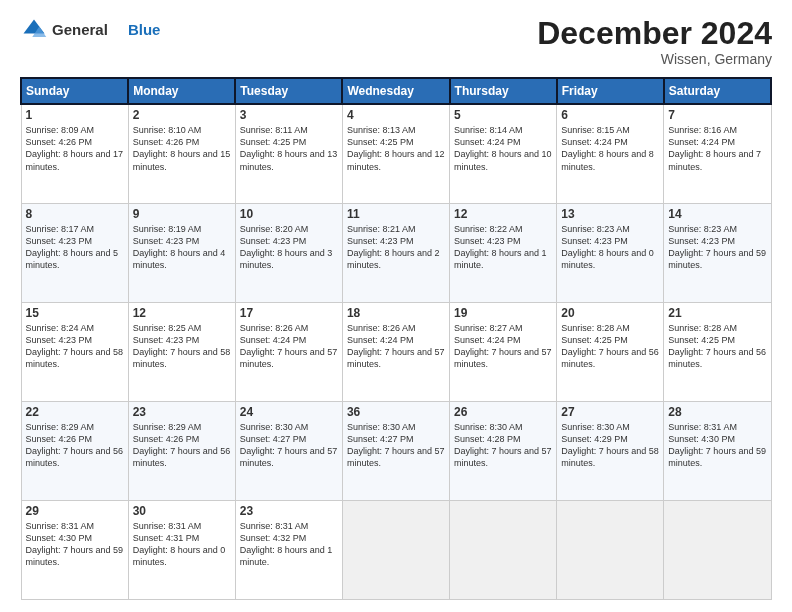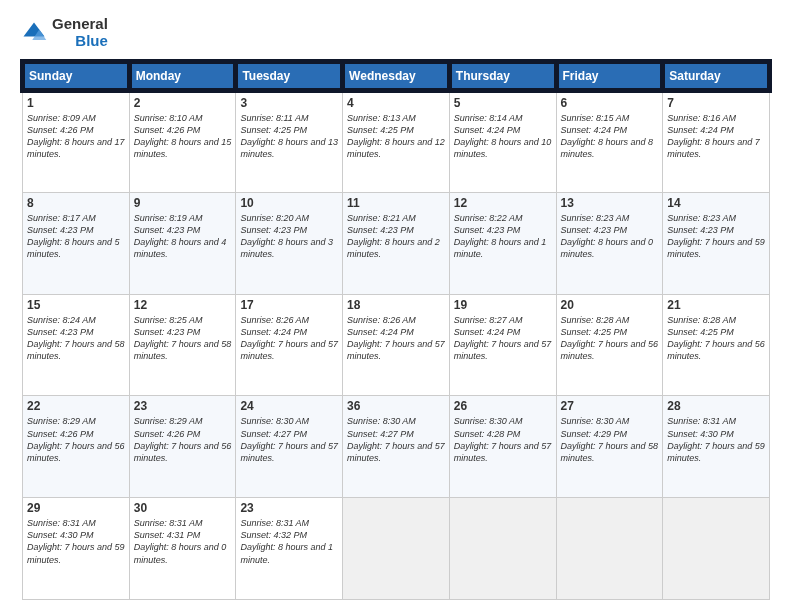--- a/index.html
+++ b/index.html
@@ -22,22 +22,23 @@
       justify-content: space-between;
       align-items: flex-start;
       margin-bottom: 10px;
     }
     .logo {
       display: flex;
       align-items: center;
     }
     .logo-text {
       display: flex;
-      flex-direction: column;
+      flex-direction: row;
       line-height: 1.1;
+      gap: 20px;
     }
     .logo-general {
       font-size: 15px;
       font-weight: bold;
       color: #333;
     }
     .logo-blue {
       font-size: 15px;
       font-weight: bold;
       color: #1a6fba;
@@ -67,21 +68,21 @@
       width: 100%;
       table-layout: fixed;
     }
     .calendar th {
       background-color: #2a6db5;
       color: #fff;
       font-size: 12px;
       font-weight: bold;
       padding: 5px 4px;
       text-align: left;
-      border: 5px solid #0f172a;
+      border: 2px solid #0f172a;
       margin-left: 15px;
     }
     .calendar td {
       border: 1px solid #ccc;
       vertical-align: top;
       padding: 3px 4px;
       font-size: 9.5px;
       color: #333;
       background: #fff;
       height: 80px;
@@ -95,38 +96,41 @@
     .day-num {
       font-size: 12px;
       font-weight: bold;
       display: block;
       margin-bottom: 2px;
     }
     .cell-text {
       font-size: 9px;
       line-height: 1.35;
       color: #333;
-      font-style: italic;
     }
   </style>
 </head>
 <body>
 
 <div class="page">
   <div class="header">
     <div class="logo">
       <svg class="logo-icon" viewBox="0 0 32 32">
         <polygon points="16,4 28,20 4,20" fill="#1a6fba"></polygon>
         <polygon points="22,12 30,24 14,24" fill="#5aa0e0" opacity="0.7"></polygon>
       </svg>
       <div class="logo-text">
         <span class="logo-general">General</span>
         <span class="logo-blue">Blue</span>
       </div>
     </div>
+    <div class="title-block">
+      <div class="month-title">December 2024</div>
+      <div class="location">Wissen, Germany</div>
+    </div>
   </div>
 
   <table class="calendar">
     <thead>
       <tr id="header-row">
           <th>Sunday</th>
           <th>Monday</th>
           <th>Tuesday</th>
           <th>Wednesday</th>
           <th>Thursday</th>

